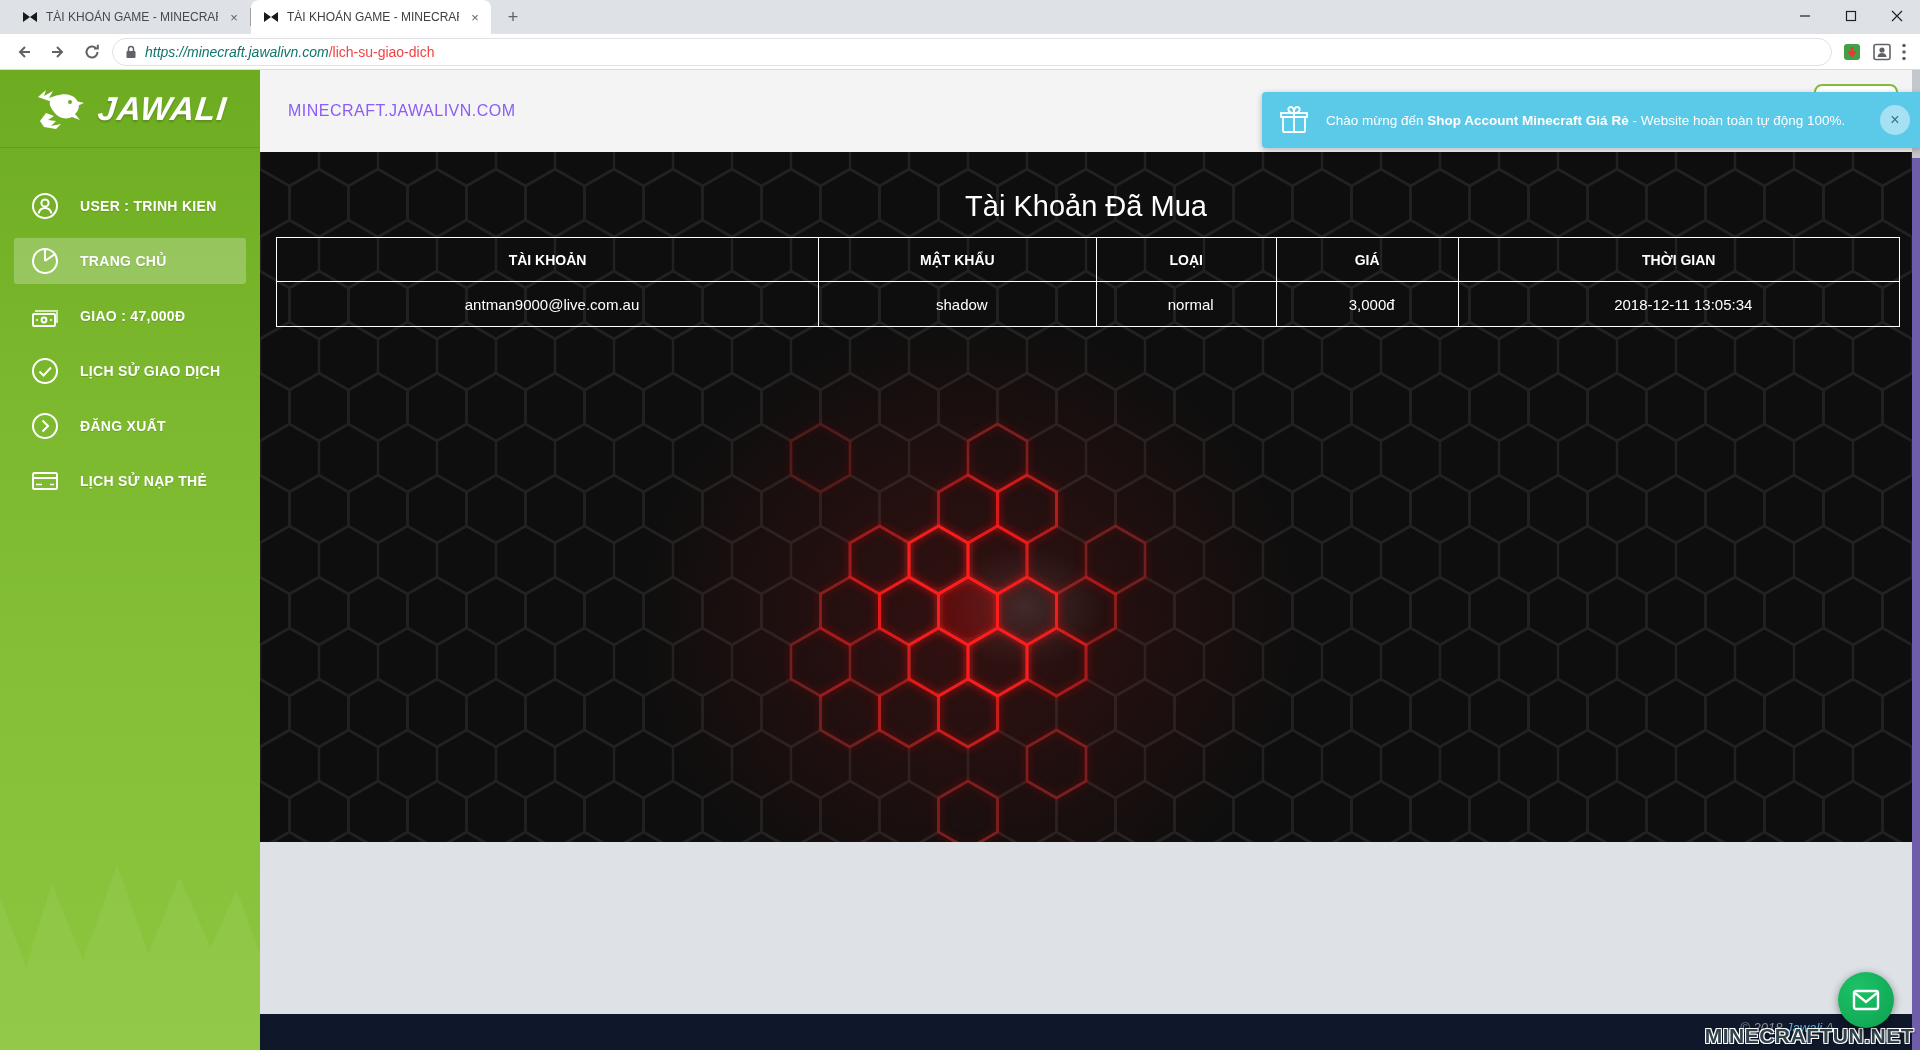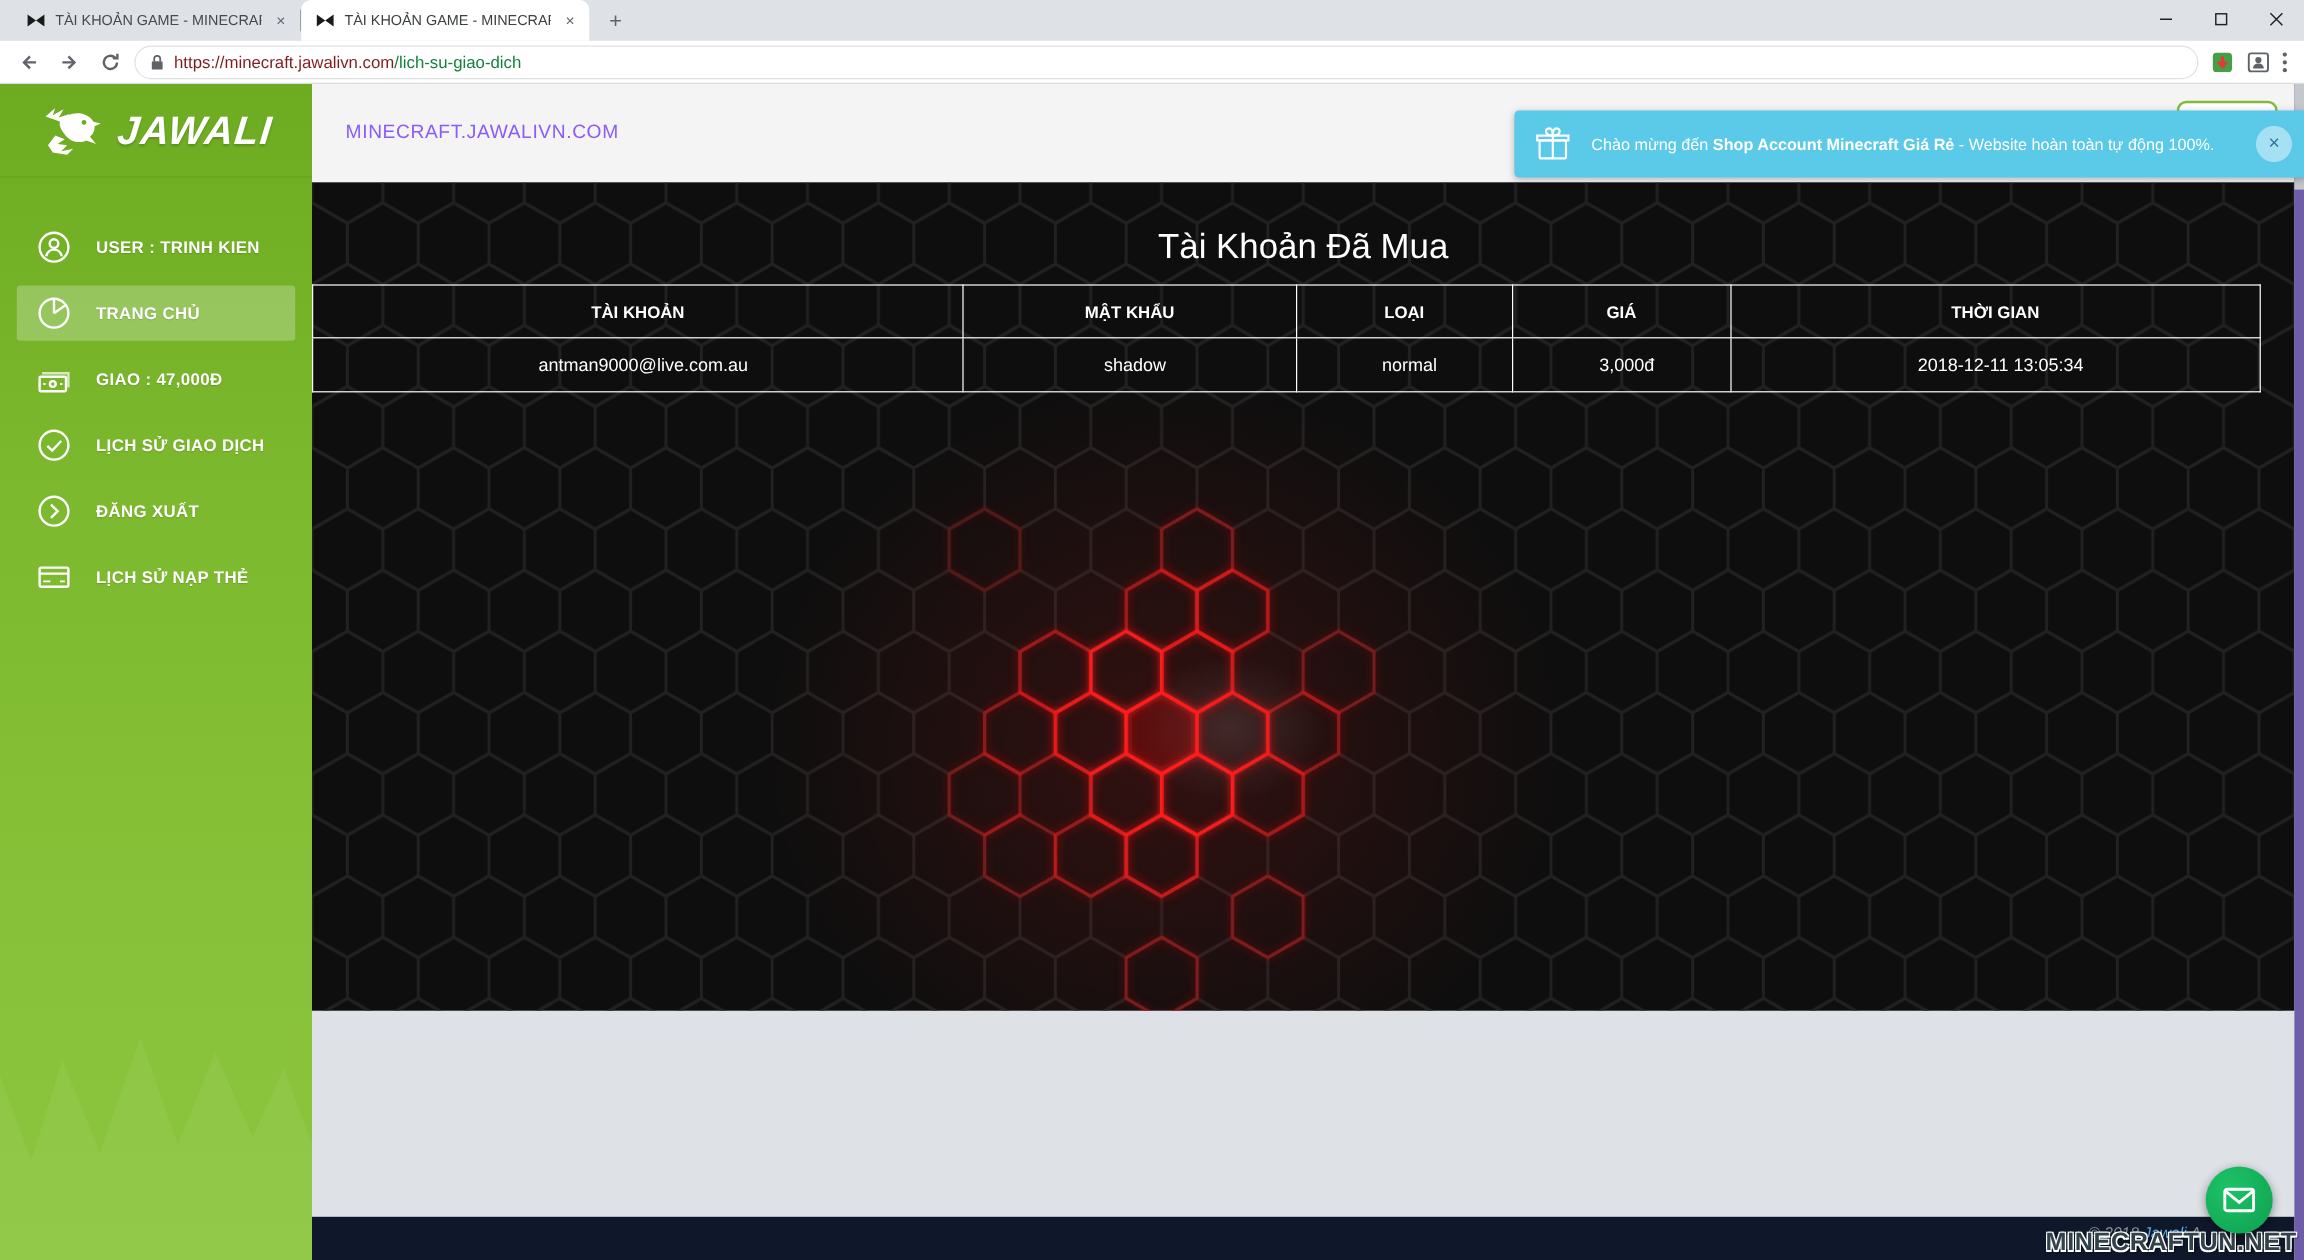--- a/index.html
+++ b/index.html
@@ -19,21 +19,21 @@
   .tab-sep { width:1px; height:18px; background:#9aa0a6; margin-bottom:8px; }
   .newtab { width:28px; height:28px; margin:0 0 3px 8px; display:flex; align-items:center;
     justify-content:center; font-size:18px; color:#5f6368; border-radius:50%; }
   .win-controls { position:absolute; right:0; top:0; height:32px; display:flex; }
   .win-btn { width:46px; height:32px; display:flex; align-items:center; justify-content:center; color:#202124; }
   .toolbar { position:absolute; left:0; top:34px; right:0; height:36px; background:#ffffff;
     display:flex; align-items:center; padding:0 10px; gap:6px; border-bottom:1px solid #d8dadd; }
   .nav-btn { width:28px; height:28px; display:flex; align-items:center; justify-content:center; border-radius:50%; }
   .omnibox { flex:1; height:28px; border:1px solid #dfe1e5; border-radius:14px; background:#fff;
     display:flex; align-items:center; gap:8px; padding:0 12px; font-size:14px; }
-  .url-domain { color:#7f1d1d; } .url-path { color:#15803d; }
+  .url-domain { color:#0f766e;font-style:italic; } .url-path { color:#ef4444; }
   .toolbar-right { display:flex; align-items:center; gap:10px; padding:0 4px; }
 
   
   .sidebar { position:absolute; left:0; top:70px; width:260px; bottom:0;
     background:linear-gradient(180deg,#6dab20 0%,#7cb92e 35%,#87c139 70%,#8cc63e 100%); overflow:hidden; }
   .sidebar::before { content:""; position:absolute; left:0; right:0; bottom:0; height:320px;
     background:rgba(255,255,255,0.06);
     clip-path:polygon(0 100%,0 52%,10% 74%,20% 48%,32% 72%,45% 42%,57% 70%,69% 46%,81% 68%,91% 50%,100% 70%,100% 100%); }
   .logo-row { height:78px; display:flex; align-items:center; justify-content:center; gap:10px;
     border-bottom:1px solid rgba(0,0,0,0.10); color:#fff; }
@@ -59,21 +59,21 @@
     padding:0 12px 0 16px; gap:16px; z-index:5; color:#fff; }
   .toast-text { flex:1; font-size:13.5px; line-height:17px; }
   .toast-close { width:30px; height:30px; border-radius:50%; background:rgba(255,255,255,0.45);
     color:#31708f; display:flex; align-items:center; justify-content:center; font-size:16px; cursor:pointer; }
 
   
   .content { position:absolute; left:260px; top:152px; right:8px; height:690px; background:#0f0f0f; overflow:hidden; }
   .hexbg { position:absolute; inset:0; }
   .content-inner { position:relative; z-index:2; }
   .page-title { text-align:center; color:#fff; font-size:29px; font-weight:normal; margin:38px 0 14px 0; }
-  table.accounts { width:calc(100% - 28px); border-collapse:collapse; table-layout:fixed;
+  table.accounts { width:calc(100% - 28px); margin-left:16px; border-collapse:collapse; table-layout:fixed;
     color:#fff; font-size:15px; }
   table.accounts th { border:1px solid #fff; height:44px; font-weight:bold; font-size:14px; text-align:center; }
   table.accounts td { border:1px solid #fff; height:45px; padding-left:9px; text-align:center; }
 
   
   .footer { position:absolute; left:260px; right:8px; bottom:0; height:36px; background:#0f172a;font-style:italic; }
   .copyright { position:absolute; right:78px; bottom:15px; font-size:13px; color:#8a8f93; white-space:nowrap; }
   .copyright a { color:#5aa9db; text-decoration:none; }
   .watermark { position:absolute; right:6px; bottom:2px; font-size:21px; font-weight:bold; letter-spacing:0.5px;
     color:#31424b; z-index:6;

